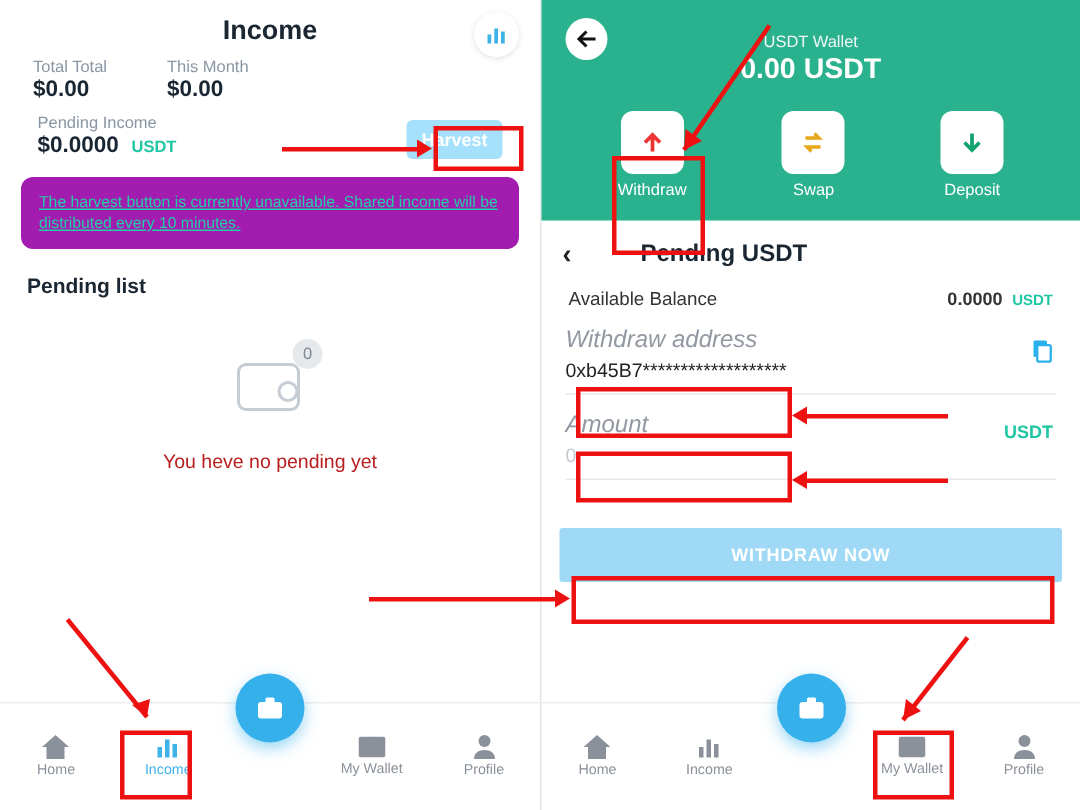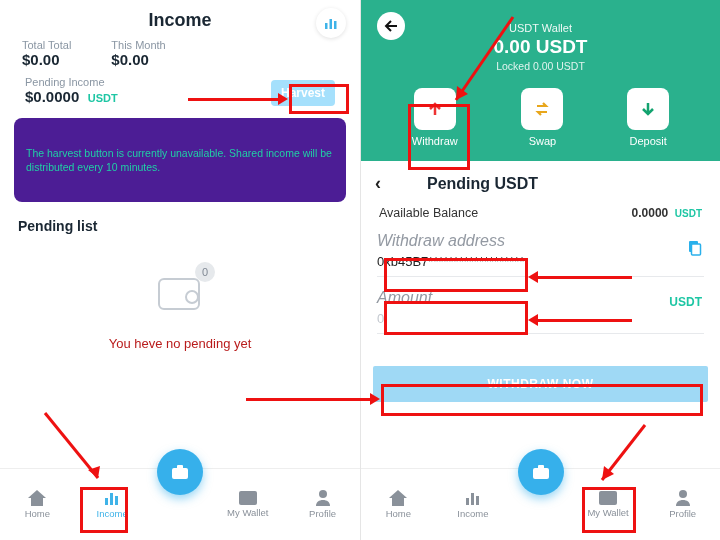--- a/index.html
+++ b/index.html
@@ -9,21 +9,21 @@
   
   .hdr { display: flex; align-items: center; justify-content: center; padding: 10px 12px 6px; position: relative; }
   .hdr h1 { font-size: 18px; font-weight: 700; color: #1a2733; }
   .chart-btn { position: absolute; right: 14px; top: 8px; width: 30px; height: 30px; border-radius: 50%; background: #fff; box-shadow: 0 1px 4px rgba(0,0,0,.12); display:flex; align-items:center; justify-content:center; color:#3fb3e8; }
   .row2 { display:flex; padding: 2px 22px 4px; gap: 40px; }
   .tiny { font-size: 11px; color:#8a96a3; }
   .amt { font-size: 15px; font-weight: 700; color:#1a2733; }
   .row3 { display:flex; align-items:flex-end; justify-content:space-between; padding: 4px 25px 6px; }
   .usdt-l { font-size: 11px; color:#1ec6a4; font-weight:700; margin-left:4px;}
   .harvest { background:#a5e0fc; border:none; border-radius:4px; padding:6px 10px; font-size:12px; color:#fff; font-weight:600; }
-  .notice { margin: 6px 14px; background:#4c1d95; border-radius:8px; padding:28px 12px; font-size:10.5px; color:#20cfa5; line-height:1.35; }
+  .notice { margin: 6px 14px; background:#a21caf; border-radius:8px; padding:10px 12px; font-size:10.5px; color:#20cfa5; line-height:1.35;text-decoration:underline; }
   .plist { padding: 10px 18px 4px; font-size: 14px; font-weight:700; color:#1a2733; }
   .empty { flex:1; display:flex; flex-direction:column; align-items:center; justify-content:flex-start; padding-top:30px; color:#9aa3ad; }
   .wallet-illus { position:relative; width:60px; height:48px; }
   .wallet-illus .w1 { position:absolute; left:8px; top:10px; width:42px; height:32px; border:2px solid #c6ccd3; border-radius:6px; }
   .wallet-illus .w1:after { content:""; position:absolute; right:-1px; top:10px; width:10px; height:10px; border:2px solid #c6ccd3; border-radius:50%; background:#fff;}
   .wallet-illus .z { position:absolute; right:-5px; top:-6px; width:20px; height:20px; border-radius:50%; background:#e6e9ec; color:#808994; font-size:11px; display:flex; align-items:center; justify-content:center;}
   .empty-txt { margin-top:20px; font-size:13px; color:#b91c1c;text-align:right; }
   .nav { height:72px; border-top:1px solid #eee; display:flex; align-items:center; justify-content:space-around; position:relative; }
   .nav .item { display:flex; flex-direction:column; align-items:center; gap:2px; font-size:9.5px; color:#8a919a; width:60px; }
   .nav .item.active { color:#3fb3e8; }
@@ -145,21 +145,20 @@
 <div class="phone right">
   <div class="green-top">
     <div class="back-btn">
       <svg width="14" height="12" viewBox="0 0 14 12" stroke="#111" stroke-width="2" fill="none">
           <path d="M7 1L2 6l5 5M2 6h11"></path>
         </svg>
     </div>
     <div class="wal-meta">
       <div class="t1">USDT Wallet</div>
       <div class="t2">0.00 USDT</div>
-      <div class="t3">Locked 0.00 USDT</div>
     </div>
     <div class="actrow">
       <div class="act">
         <div class="box">
             <svg width="18" height="18" viewBox="0 0 18 18" stroke="#e33" stroke-width="2.5" fill="none">
               <path d="M9 15V4M4 9l5-5 5 5"></path>
             </svg>
           </div>
         <div class="lbl">Withdraw</div>
       </div>

